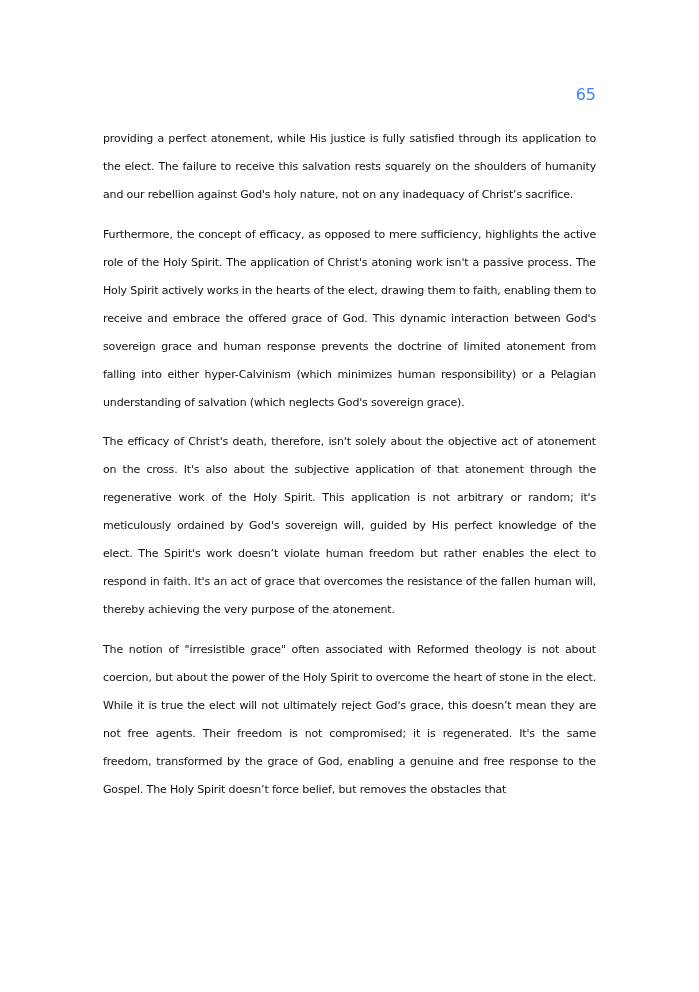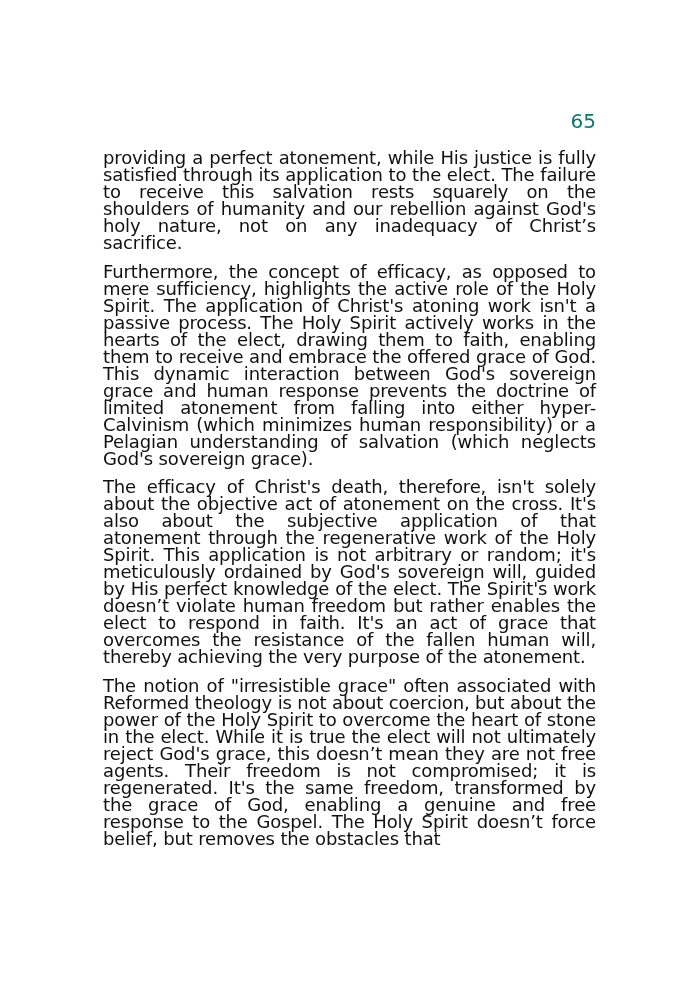--- a/index.html
+++ b/index.html
@@ -1,24 +1,24 @@
 <!DOCTYPE html>
 <html><head>
 <meta charset="utf-8">
 <style>
   html, body { margin: 0; padding: 0; background: #ffffff; }
   body { width: 699px; height: 992px; position: relative; overflow: hidden; }
   .page-number {
     position: absolute; top: 85px; right: 103px;
-    font-family: "DejaVu Sans", sans-serif; font-size: 20px; color: #0f766e; margin-top: 24px;
+    font-family: "DejaVu Sans", sans-serif; font-size: 16px; color: #3b82f6;
   }
   .body-text {
     position: absolute; top: 125px; left: 103px; width: 493px;
-    font-family: "DejaVu Sans", sans-serif; font-size: 18px; line-height: 17px;
-    color: #111111; text-align: justify; letter-spacing: -0.15px; margin-top: 24px;
+    font-family: "DejaVu Sans", sans-serif; font-size: 11px; line-height: 28px;
+    color: #111111; text-align: justify; letter-spacing: -0.15px;
   }
   .body-text p { margin: 0 0 11.5px 0; }
 </style>
 </head>
 <body>
 
 <div class="page-number">65</div>
 
 <div class="body-text">
   <p>providing a perfect atonement, while His justice is fully satisfied through its application to the elect. The failure to receive this salvation rests squarely on the shoulders of humanity and our rebellion against God's holy nature, not on any inadequacy of Christ’s sacrifice.</p>

